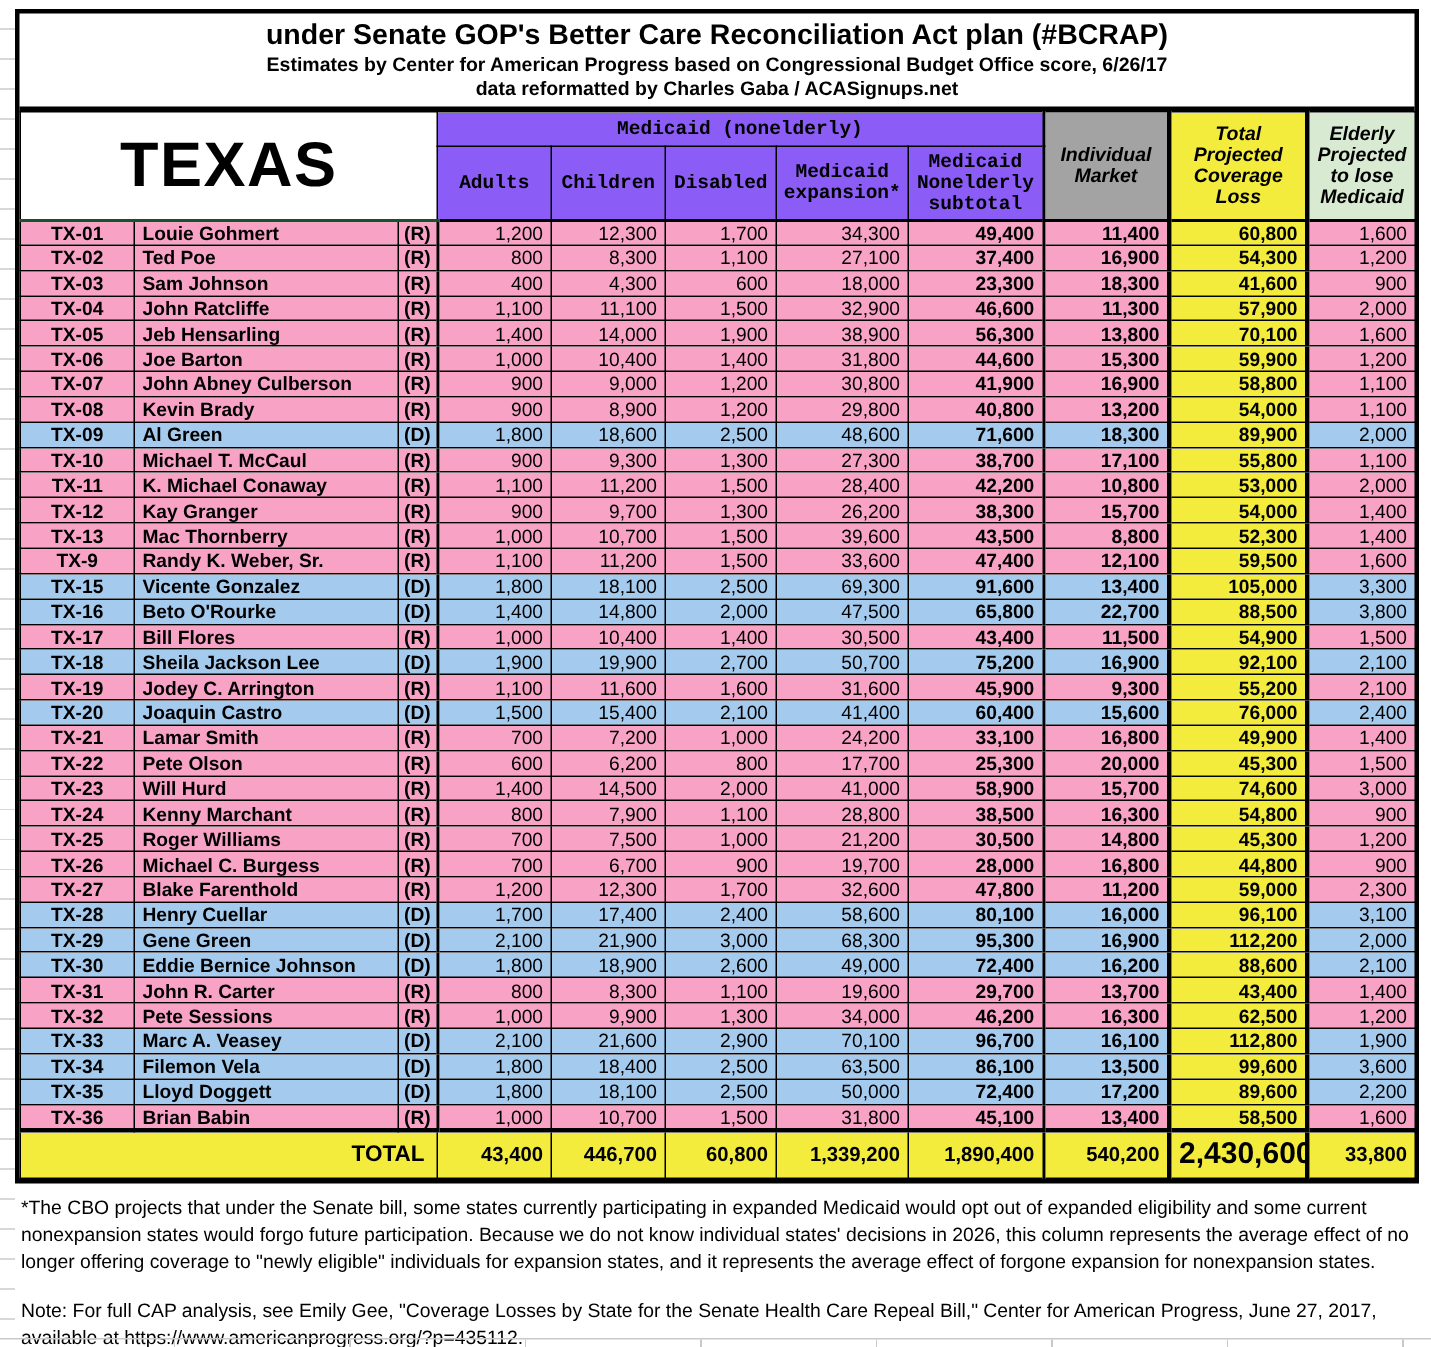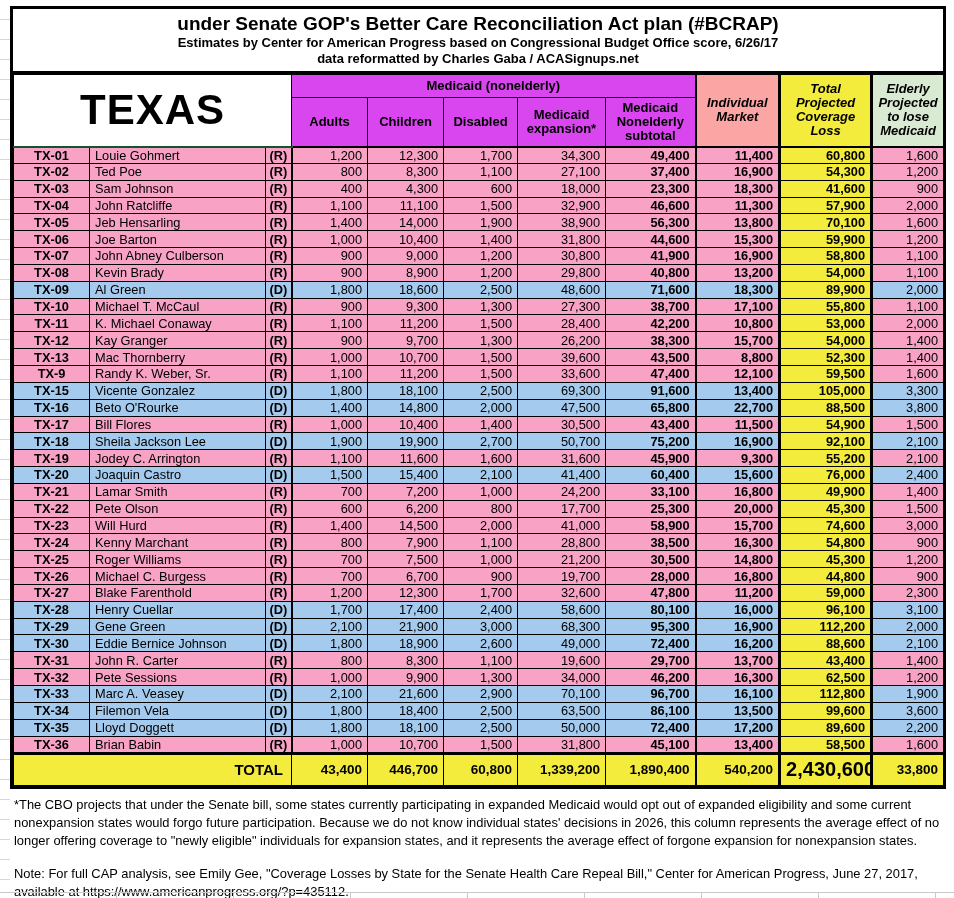--- a/index.html
+++ b/index.html
@@ -15,30 +15,30 @@
   .title-block { text-align:center; border-bottom:3px solid #000; padding:3px 6px 4px; }
   .t-main { font-size:19px; font-weight:bold; line-height:23px; }
   .t-sub  { font-size:13px; font-weight:bold; line-height:16px; }
   table { border-collapse:collapse; width:100%; table-layout:fixed; }
   th, td { border:1px solid #000; overflow:hidden; white-space:nowrap; }
   thead th { font-weight:bold; font-size:13px; white-space:normal; line-height:14px; }
   .group-row th { height:23px; }
   .cols-row th { height:49px; border-bottom:2px solid #000; }
   .texas-cell { background:#fff; font-size:42px; font-weight:bold; letter-spacing:1px;
     border-bottom:2px solid #14532d; }
-  .peach { background:#d946ef; }
-  .blue-bg { background:#fca5a5; }
+  .peach { background:#8b5cf6;font-family:Liberation Mono, monospace; }
+  .blue-bg { background:#a3a3a3; }
   .yellow-bg { background:#F4EC3D; }
   .green-bg { background:#D9EAD3; }
   .ind-head, .tot-head, .eld-head { border-bottom:2px solid #000;font-style:italic; }
   .b2l { border-left:2px solid #000 !important; }
   .b3l { border-left:3px solid #000 !important; }
   tbody td { height:16.85px; font-size:12.8px; padding:0 5px; }
   tbody td.code { text-align:center; font-weight:bold; padding:0 2px; }
-  tbody td.name { text-align:left; font-weight:normal; padding-left:5px; }
+  tbody td.name { text-align:left; font-weight:bold; padding-left:5px; }
   tbody td.party { text-align:center; font-weight:bold; padding:0 1px; }
   tbody td.num { text-align:right; }
   tbody td.sub, tbody td.ind, tbody td.tot { font-weight:bold; }
   tr.rep td { background:#F8A2C6; }
   tr.dem td { background:#A4CAEE; }
   tr.rep td.tot, tr.dem td.tot { background:#F4EC3D; }
   tr.total-row td { background:#F4EC3D; font-weight:bold; height:32px;
     border-top:3px solid #000; font-size:13.5px; text-align:right; padding:0 5px; }
   tr.total-row td.total-label { font-size:15px; padding-right:8px; }
   tr.total-row td.grand { font-size:20px; }

